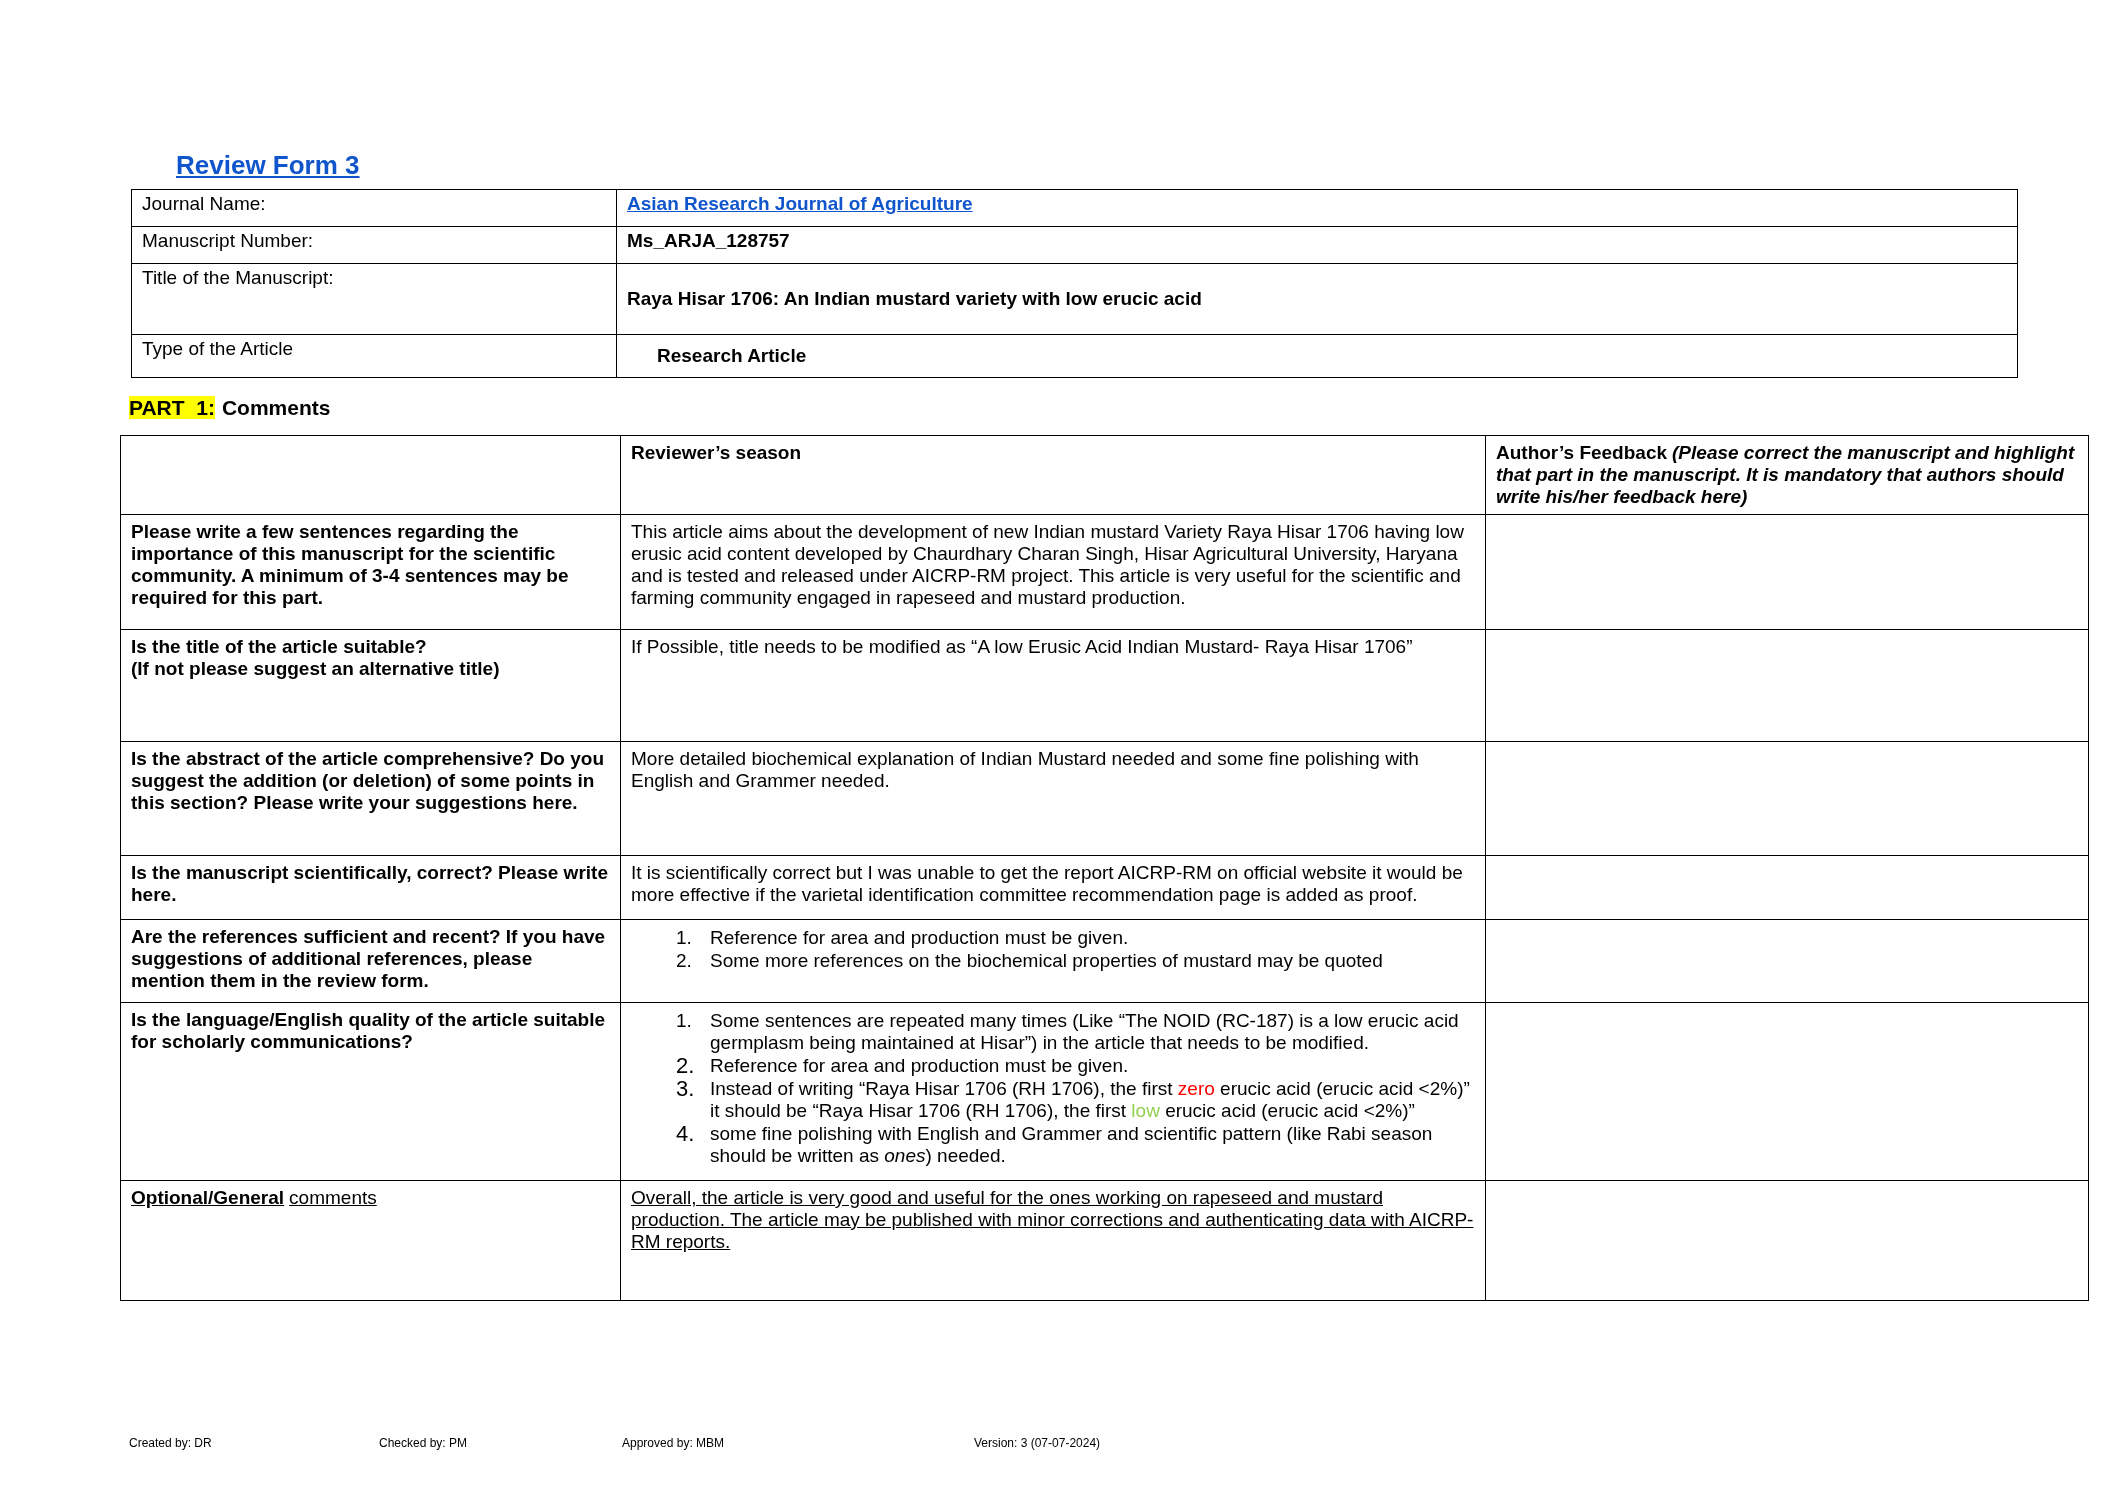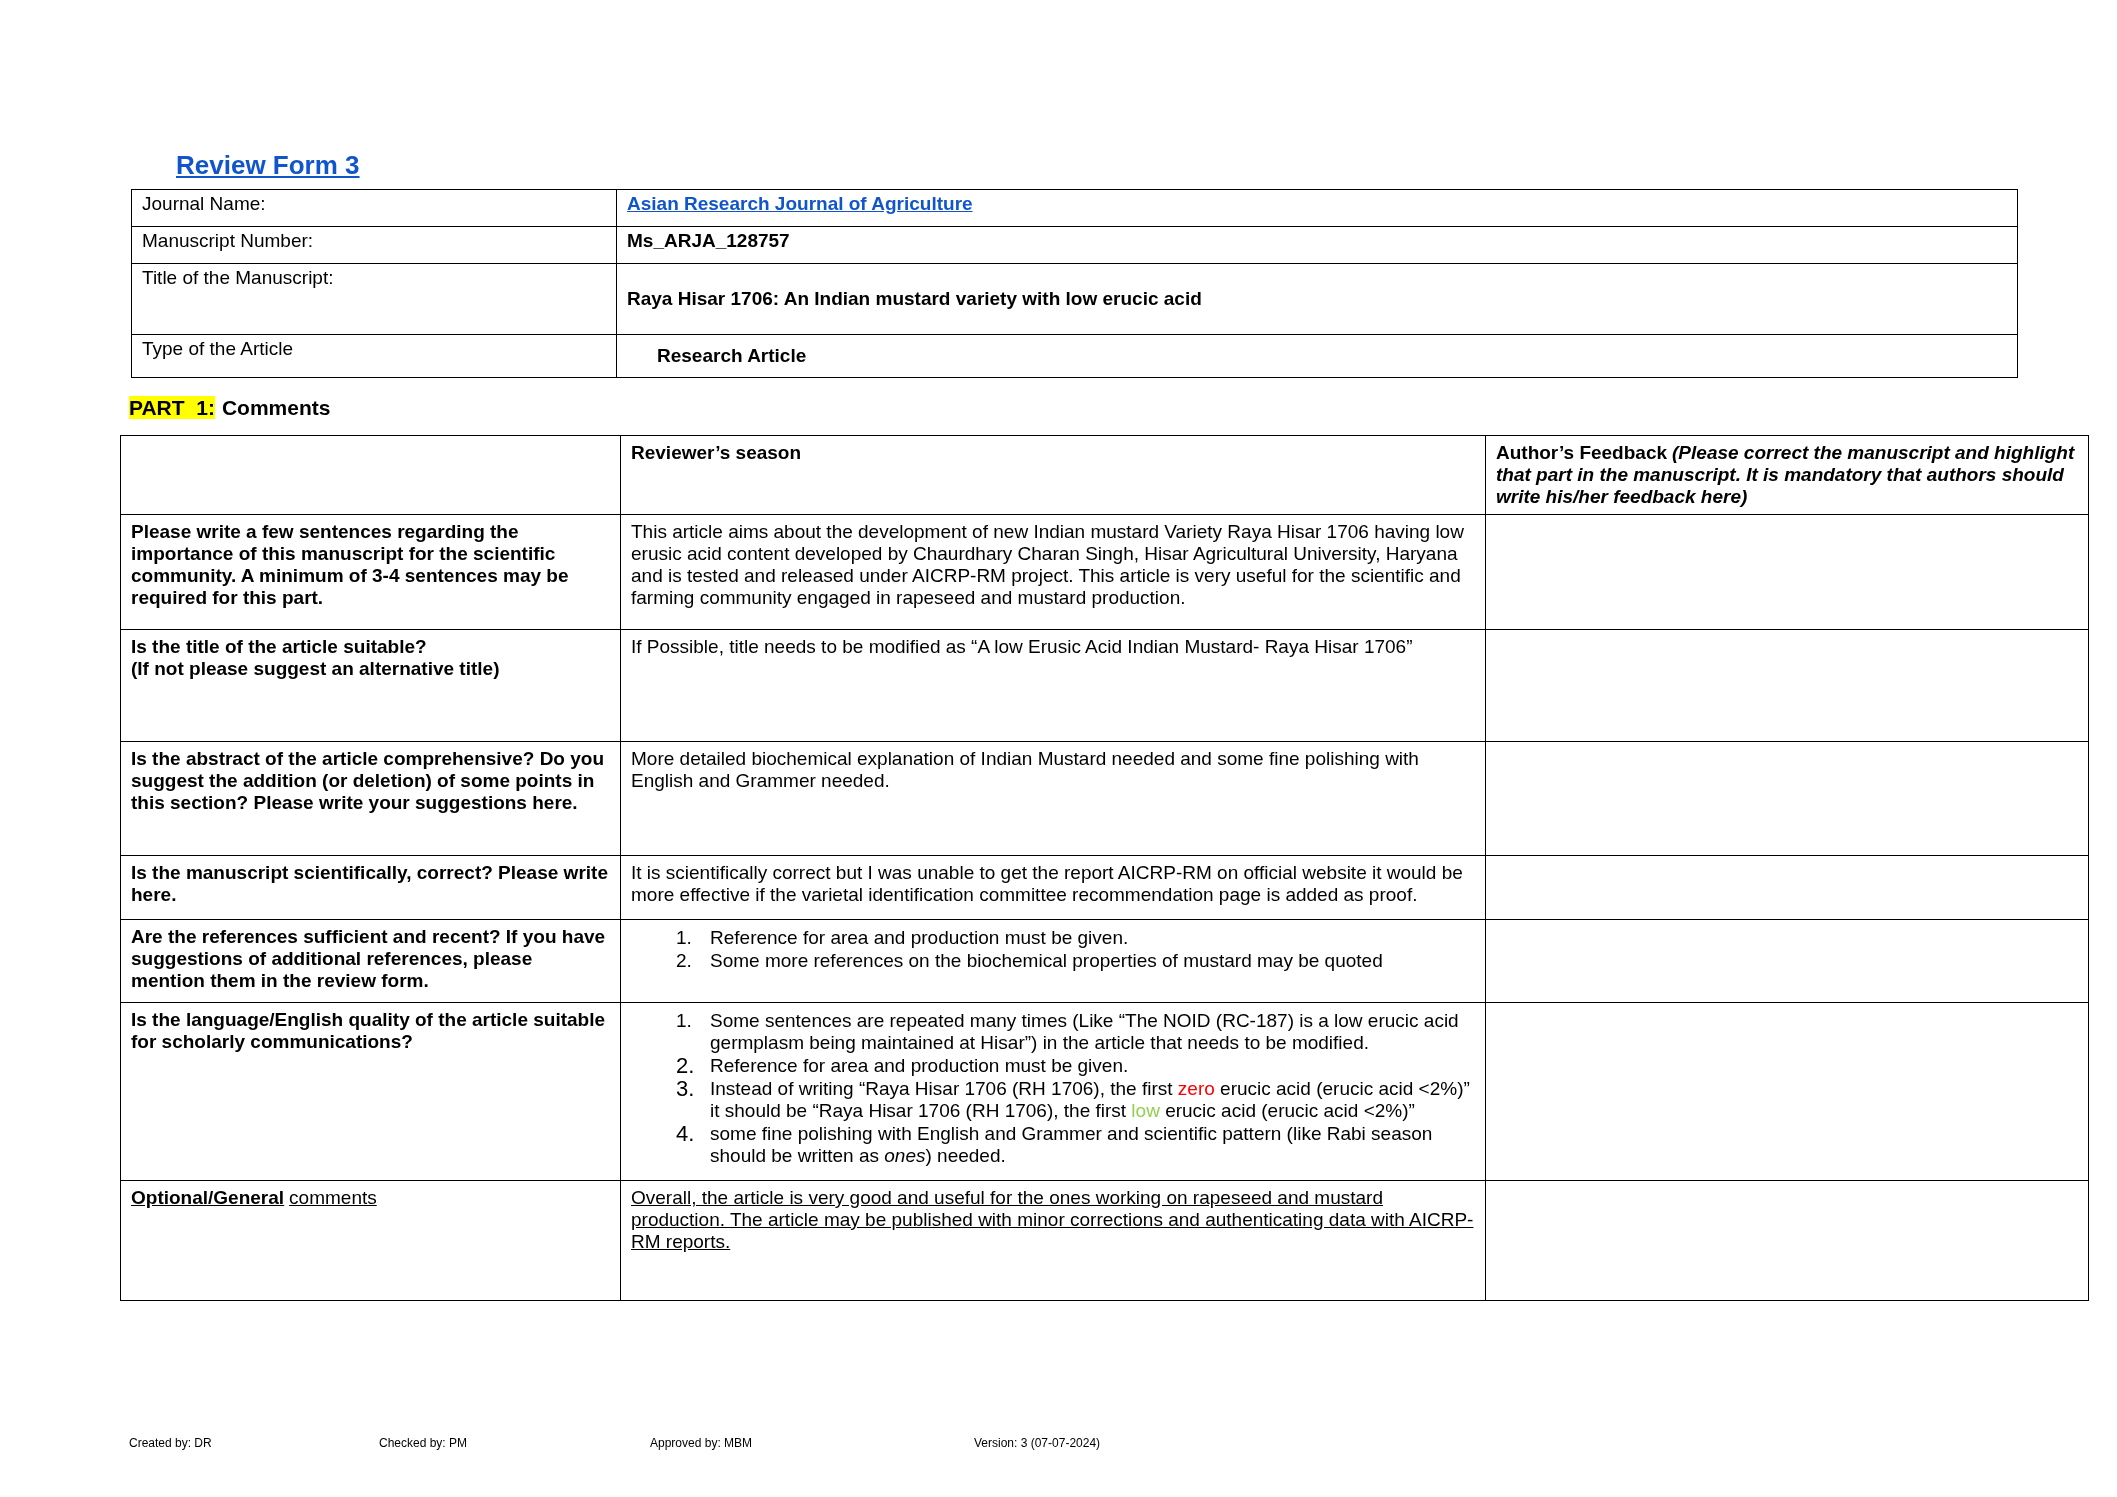--- a/index.html
+++ b/index.html
@@ -100,21 +100,21 @@
 
   .feedback-cell { cursor: text; }
 
   
   .footer-item {
     position: absolute; top: 1434px;
     font-size: 12px; line-height: 19px;
   }
   .f-created  { left: 129px; }
   .f-checked  { left: 379px; }
-  .f-approved { left: 650px; text-align: center; }
+  .f-approved { left: 622px; text-align: center; }
   .f-version  { left: 974px; }
 </style>
 </head>
 <body>
 
 <div class="page">
 
   <a class="doc-title">Review Form 3</a>
 
   <table class="meta-table">

